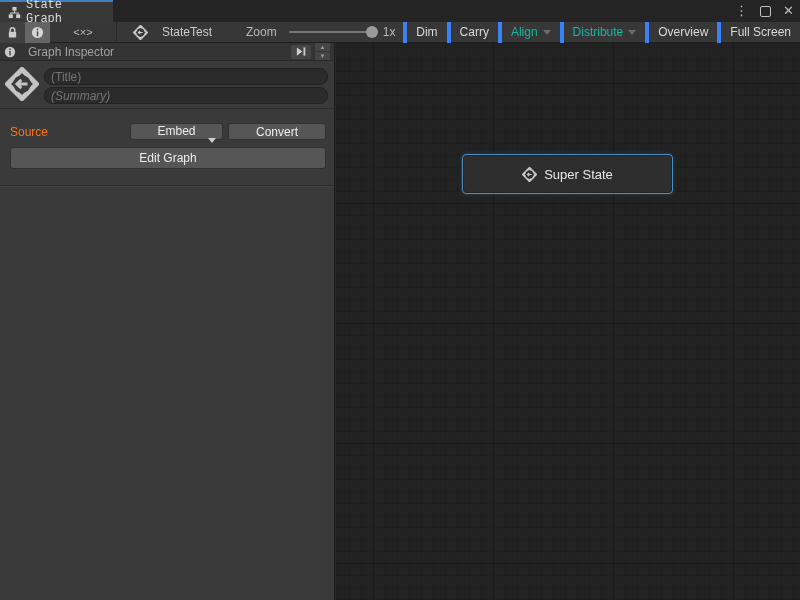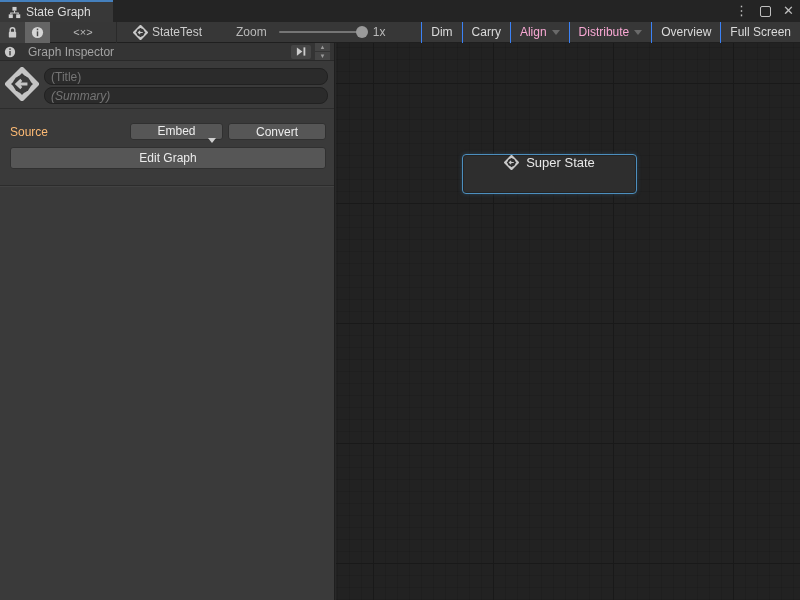--- a/index.html
+++ b/index.html
@@ -19,20 +19,21 @@
     background:#242424;
     display:flex; align-items:stretch;
   }
   .tab {
     width:113px; height:22px;
     background:#383838;
     border-top:2px solid #4580bd;
     display:flex; align-items:center; gap:5px;
     padding:0 8px;
     color:#dcdcdc;
+    font-family:Liberation Mono, monospace;
   }
   .win-controls {
     position:absolute; right:6px; top:0; height:22px;
     display:flex; align-items:center; gap:12px;
     color:#c0c0c0;
   }
   .win-controls .glyph { font-size:13px; line-height:22px; cursor:default; }
   .max-box { width:11px; height:11px; border:1.5px solid #c0c0c0; border-radius:2px; }
 
   
@@ -44,41 +45,41 @@
   }
   .tb-btn {
     height:21px; display:flex; align-items:center; justify-content:center;
     cursor:default;
   }
   .btn-lock { width:25px; background:#404040; }
   .btn-info { width:25px; background:#656565; }
   .btn-code { width:66px; color:#b9b9b9; font-size:11px; letter-spacing:0px; }
   .tb-sep { width:1px; height:21px; background:#2a2a2a; }
   .breadcrumb {
-    display:flex; align-items:center; gap:4px;
+    display:flex; align-items:center; gap:14px;
     padding:0 10px 0 16px; color:#cccccc;
   }
   .zoom-group { display:flex; align-items:center; margin-left:24px; color:#b9b9b9; }
   .zoom-track {
     width:84px; height:2px; background:#767676; margin-left:12px;
     position:relative; border-radius:1px;
   }
   .zoom-thumb {
     position:absolute; right:-5px; top:-5px;
     width:12px; height:12px; border-radius:50%;
     background:#9a9a9a;
   }
   .zoom-value { margin-left:10px; }
   .tb-right { margin-left:auto; display:flex; align-items:stretch; height:21px; }
   .tb-text-btn {
     display:flex; align-items:center; gap:5px;
-    padding:0 9px; border-left:1px solid #3b82f6;
+    padding:0 9px; border-left:4px solid #3b82f6;
     color:#dadada; white-space:nowrap; cursor:default;
   }
-  .tb-text-btn.disabled { color:#f9a8d4; }
+  .tb-text-btn.disabled { color:#14b8a6; }
   .caret-down {
     width:0; height:0;
     border-left:4px solid transparent; border-right:4px solid transparent;
     border-top:5px solid #8c8c8c;
   }
   .tb-text-btn.disabled .caret-down { border-top-color:#6a6a6a; }
 
   
   .inspector {
     position:absolute; left:0; top:43px; width:335px; height:557px;
@@ -110,21 +111,21 @@
     padding:0 6px; outline:none;
   }
   .insp-input::placeholder { color:#757575; opacity:1; }
   .input-title { top:25px; }
   .input-summary { top:44px;font-style:italic; }
 
   .divider { position:absolute; left:0; width:100%; height:1px; background:#2c2c2c; }
   .div1 { top:65px; }
   .div2 { top:142px; box-shadow:0 1px 0 #424242; }
 
-  .source-label { position:absolute; left:10px; top:82px; color:#fdba74; }
+  .source-label { position:absolute; left:10px; top:82px; color:#f97316; }
   .dropdown {
     position:absolute; left:130px; top:80px; width:93px; height:17px;
     background:#565656; border-radius:3px; border:1px solid #303030;
     display:flex; align-items:center; color:#ececec; padding:0 6px;
     cursor:default;
     flex-direction:column;
   }
   .dropdown .dd-caret { margin-left:auto; }
   .dd-caret {
     width:0; height:0;
@@ -150,26 +151,26 @@
     background-color:#222222;
     background-image:
       linear-gradient(#191919 1px, transparent 1px),
       linear-gradient(90deg, #191919 1px, transparent 1px),
       linear-gradient(rgba(0,0,0,0.10) 1px, transparent 1px),
       linear-gradient(90deg, rgba(0,0,0,0.10) 1px, transparent 1px);
     background-size:120px 120px, 120px 120px, 12px 12px, 12px 12px;
     background-position:0 40px, 37px 0, 0 4px, 1px 0;
   }
   .node {
-    position:absolute; left:126px; top:111px; width:175px; height:40px;
+    position:absolute; left:126px; top:111px; width:211px; height:40px;
     background:#2e2e2e;
     border:1px solid #4d8fbe;
     border-radius:4px;
     box-shadow:inset 0 0 0 1px #232323, 0 0 4px rgba(60,120,165,0.35);
-    display:flex; justify-content:center; gap:7px;
+    display:flex; align-items:center; justify-content:center; gap:7px;
     color:#e8e8e8; font-size:13px; cursor:default;
   }
 
   .icon-svg { display:block; }
 </style>
 </head>
 <body>
 
 <div class="tabbar">
   <div class="tab">

